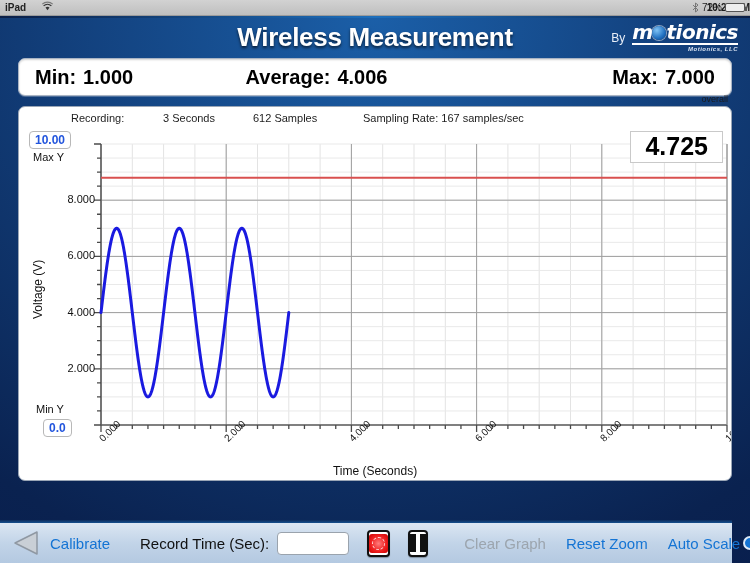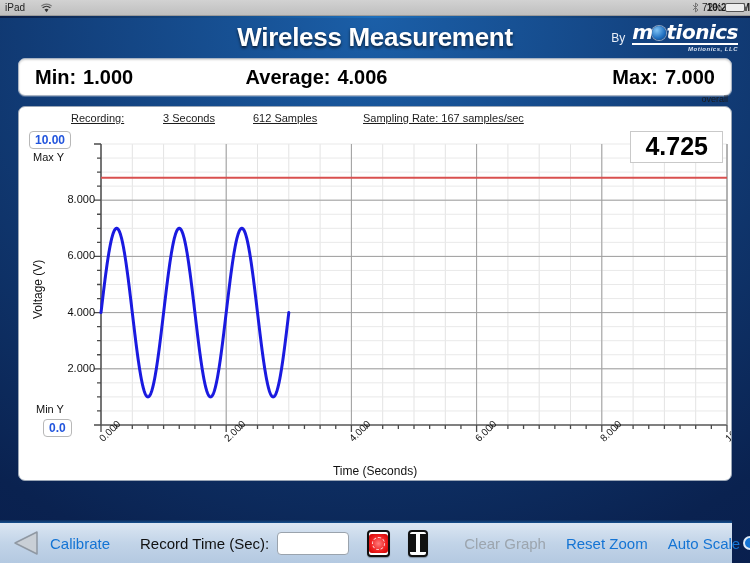--- a/index.html
+++ b/index.html
@@ -13,21 +13,21 @@
   
   .statusbar {
     height: 16px; width: 100%;
     background: linear-gradient(#d2d2d2, #bfbfbf);
     display: flex; align-items: center;
     font-size: 10px; color: #222;
     padding: 0 5px;
     position: relative;
     border-bottom: 1px solid #9b9b9b;
   }
-  .sb-left { display: flex; align-items: flex-end; gap: 16px; }
+  .sb-left { display: flex; align-items: flex-start; gap: 16px; font-weight: bold; }
   .sb-center {
     position: absolute; left: 0; right: 0; text-align: right;
     font-size: 10px; font-weight: bold; color: #1a1a1a;
   }
   .sb-right {
     margin-left: auto; display: flex; align-items: center; gap: 3px;
     position: relative; z-index: 2;
   }
   .wifi-icon svg, .bt-icon svg { display: block; }
   .battery {
@@ -115,21 +115,21 @@
     background: #ffffff;
     border-radius: 7px;
     height: 375px;
     border: 1px solid #9aa6b6;
     position: relative;
     overflow: hidden;
   }
   .rec-row {
     display: flex; align-items: center;
     height: 22px; padding-left: 52px;
-    font-size: 11px; color: #1d1d1d; text-decoration: underline;
+    font-size: 11px; color: #1d1d1d;
   }
   .rec-row span { white-space: nowrap; }
   .rec-label { width: 92px; }
   .rec-sec { width: 90px; }
   .rec-samples { width: 110px; }
 
   .plot-area {
     position: absolute;
     left: 0; top: 22px; right: 0; bottom: 0;
   }

